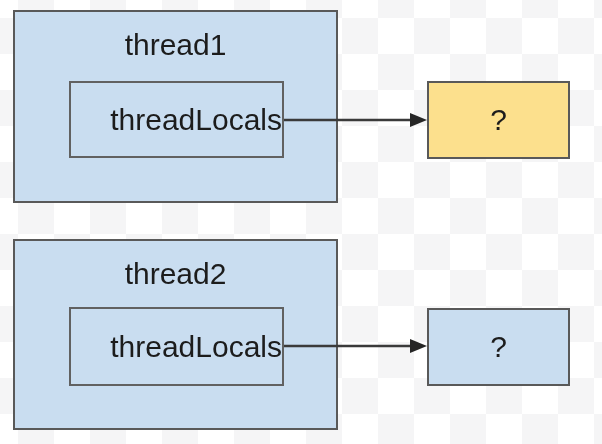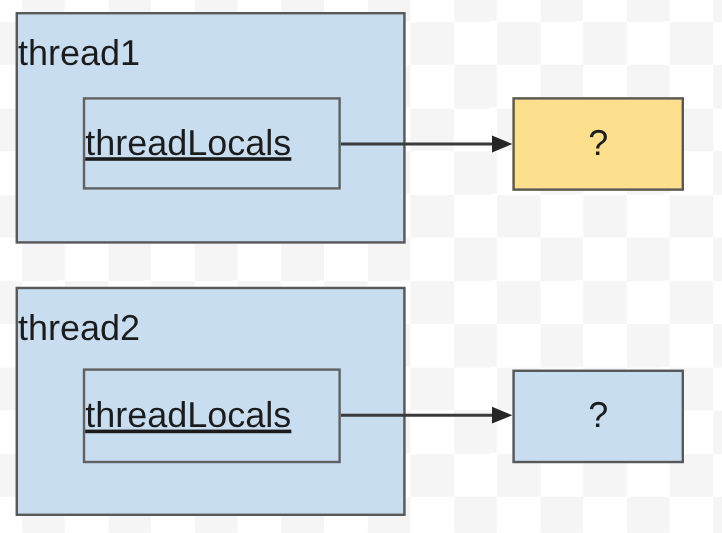--- a/index.html
+++ b/index.html
@@ -25,33 +25,33 @@
     border: 2.5px solid #595959;
   }
   .container-box {
     background: #c9ddf0;
   }
   .container-label {
     position: absolute;
     left: 0;
     right: 0;
     top: 16px;
+    text-align: center;
     font-size: 30px;
     line-height: 34px;
     white-space: nowrap;
   }
   .inner-box {
     background: #c9ddf0;
     border-color: #616161;
     display: flex;
     align-items: center;
-    justify-content: flex-start;
+    justify-content: flex-end;
     font-size: 30px;
     white-space: nowrap;
-    text-decoration: underline;
   }
   .value-box {
     display: flex;
     align-items: center;
     justify-content: center;
     font-size: 30px;
   }
   .value-box.highlight {
     background: #fce08d;
   }

